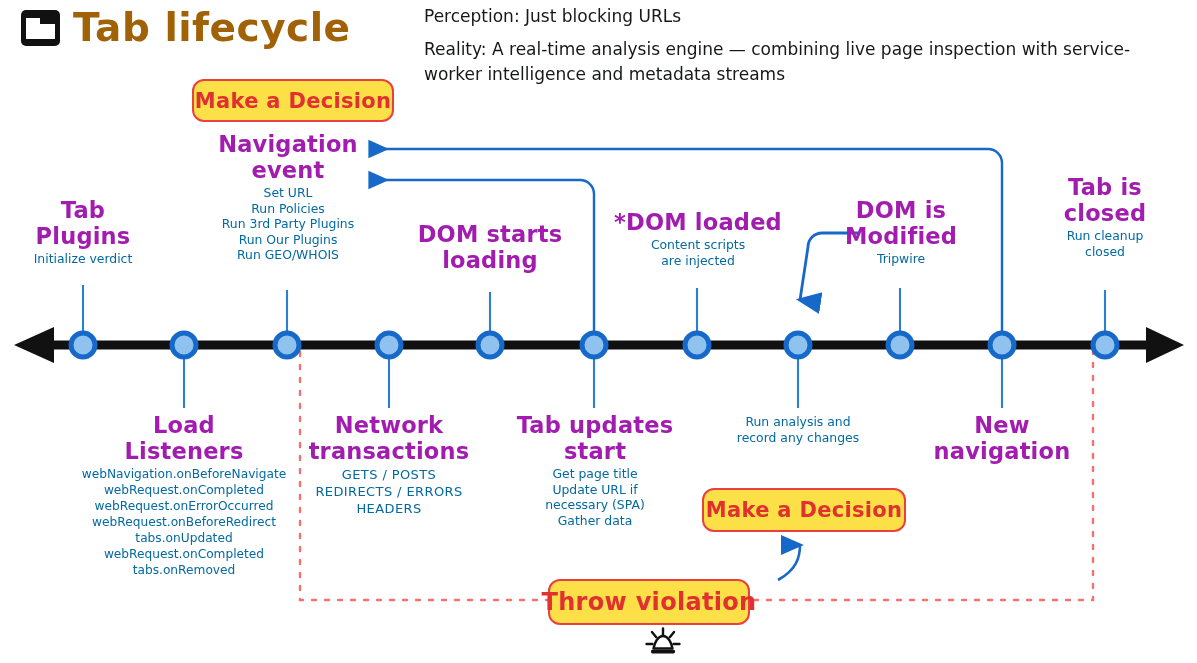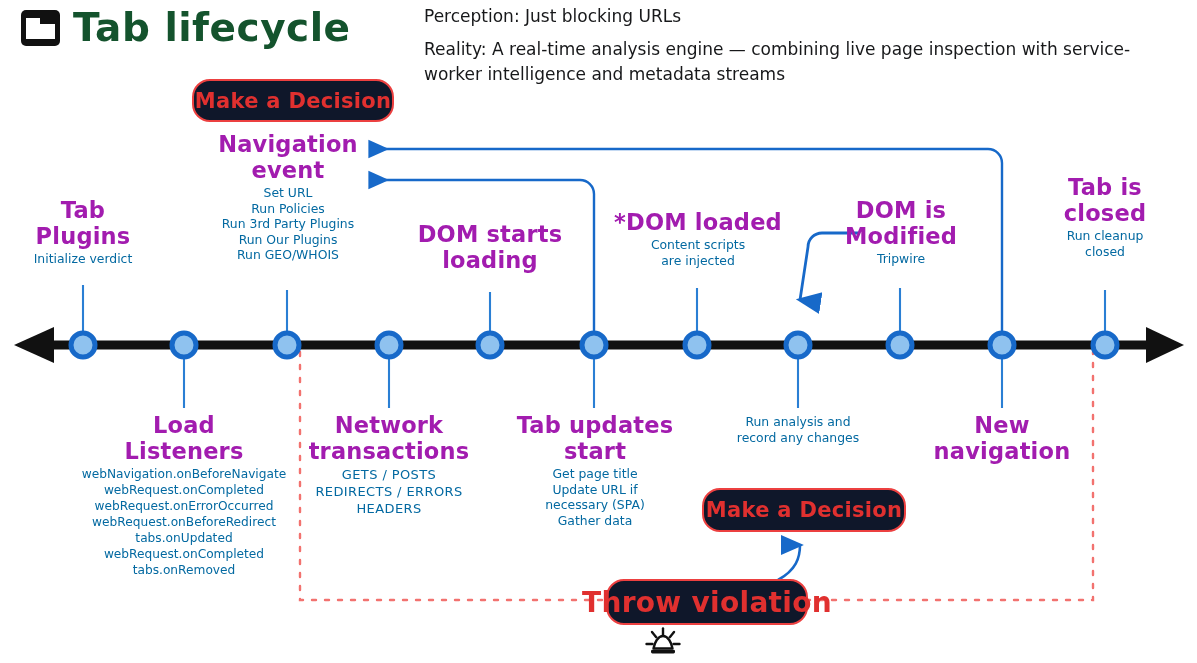--- a/index.html
+++ b/index.html
@@ -7,38 +7,38 @@
     width:1197px;height:663px;background:#ffffff;overflow:hidden;position:relative;
     font-family:"DejaVu Sans", sans-serif;
     color:#17181a;
   }
   .canvas{position:absolute;inset:0;}
   svg.layer{position:absolute;left:0;top:0;width:1197px;height:663px;overflow:visible;pointer-events:none;}
 
   
   .title-row{position:absolute;left:18px;top:6px;display:flex;align-items:center;gap:10px;}
   .tab-icon{width:45px;height:38px;position:relative;}
-  .title-text{font-size:39px;line-height:44px;font-weight:700;letter-spacing:.5px;color:#14532d;
+  .title-text{font-size:39px;line-height:44px;font-weight:700;letter-spacing:.5px;color:#a16207;
     font-family:"DejaVu Sans", sans-serif;}
 
   .intro{position:absolute;left:424px;top:4px;width:760px;}
   .intro p{margin:0 0 9px 0;font-size:17px;line-height:24px;color:#17181a;
      font-family:"DejaVu Sans", sans-serif;}
   .intro p.second{line-height:25px;}
 
   
   .redbox{
-    position:absolute;border:2.2px solid #ec4040;background:#0f172a;border-radius:18px;
+    position:absolute;border:2.2px solid #ec4040;background:#fde047;border-radius:12px;
     display:flex;align-items:center;justify-content:center;
     color:#e0302f;font-size:21px;font-weight:700;letter-spacing:.3px;white-space:nowrap;
     font-family:"DejaVu Sans", sans-serif;
   }
   #box-decision-top{left:192px;top:79px;width:198px;height:39px;}
   #box-decision-bottom{left:702px;top:488px;width:200px;height:40px;}
-  #box-violation{left:606px;top:579px;width:198px;height:42px;font-size:28px;}
+  #box-violation{left:548px;top:579px;width:198px;height:42px;font-size:24px;}
 
   
   .evt{position:absolute;text-align:center;}
   .evt .main{font-size:22.5px;line-height:26px;font-weight:700;color:#a21caf;
     font-family:"DejaVu Sans", sans-serif;white-space:pre-line;letter-spacing:.2px;}
   .evt .sub{font-size:12.4px;line-height:15.5px;color:#0369a1;margin-top:2px;white-space:pre-line;
     font-family:"DejaVu Sans", sans-serif;}
   .evt .sub.mono{font-size:12.2px;line-height:16px;}
   .evt .sub.caps{font-size:13px;line-height:17px;letter-spacing:.4px;}
 

